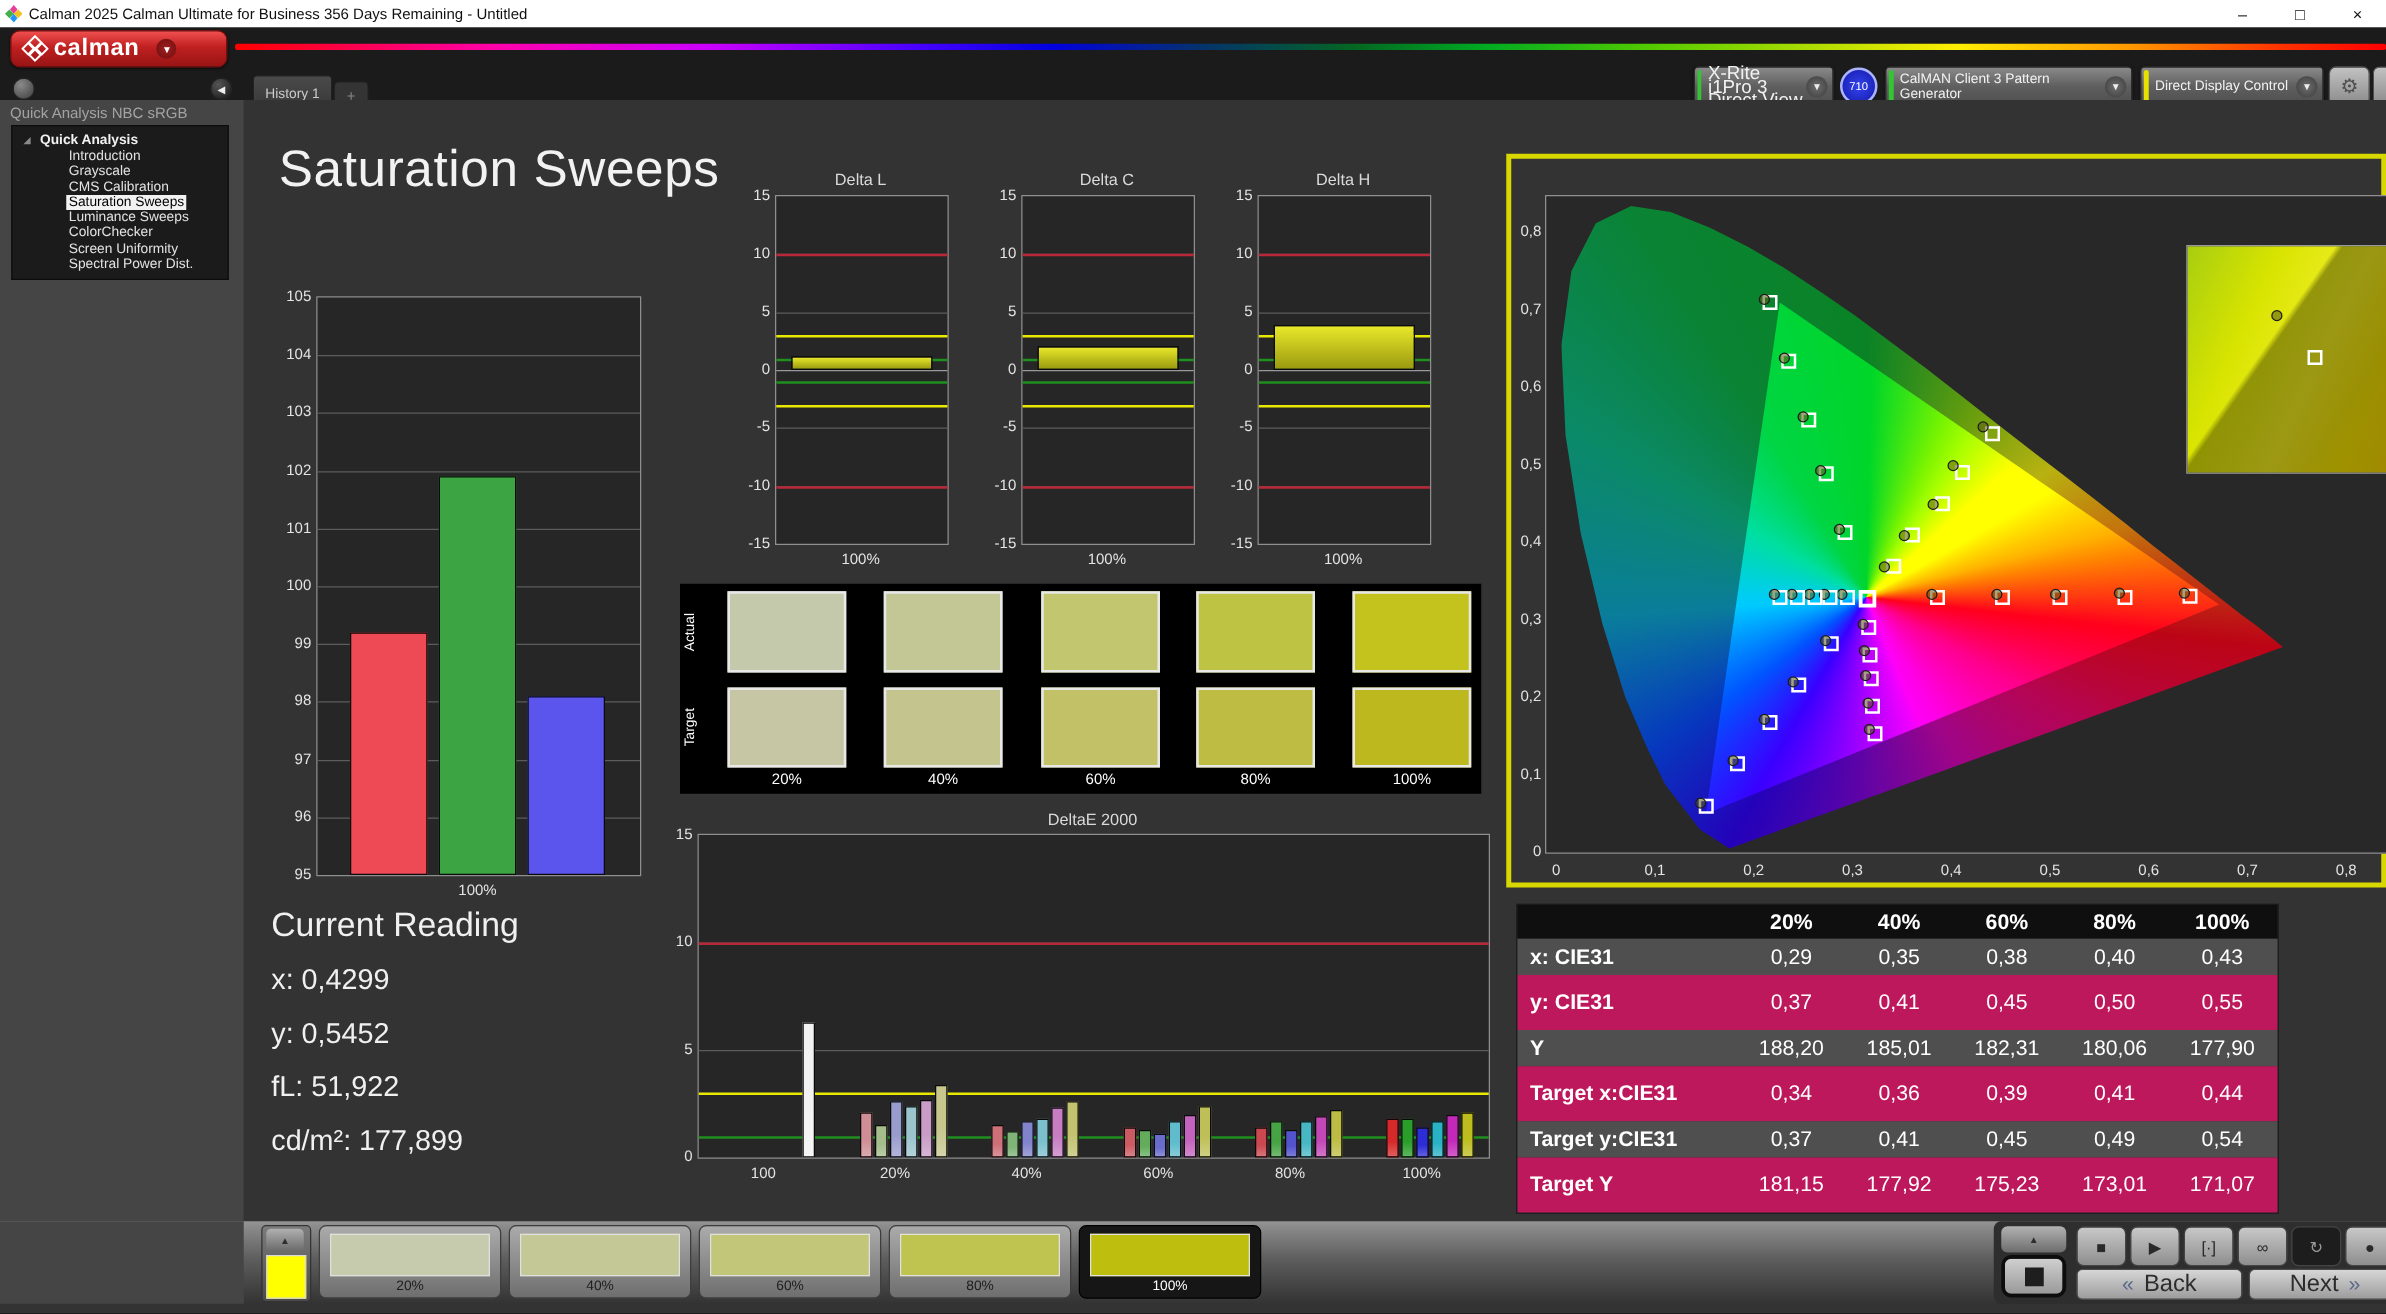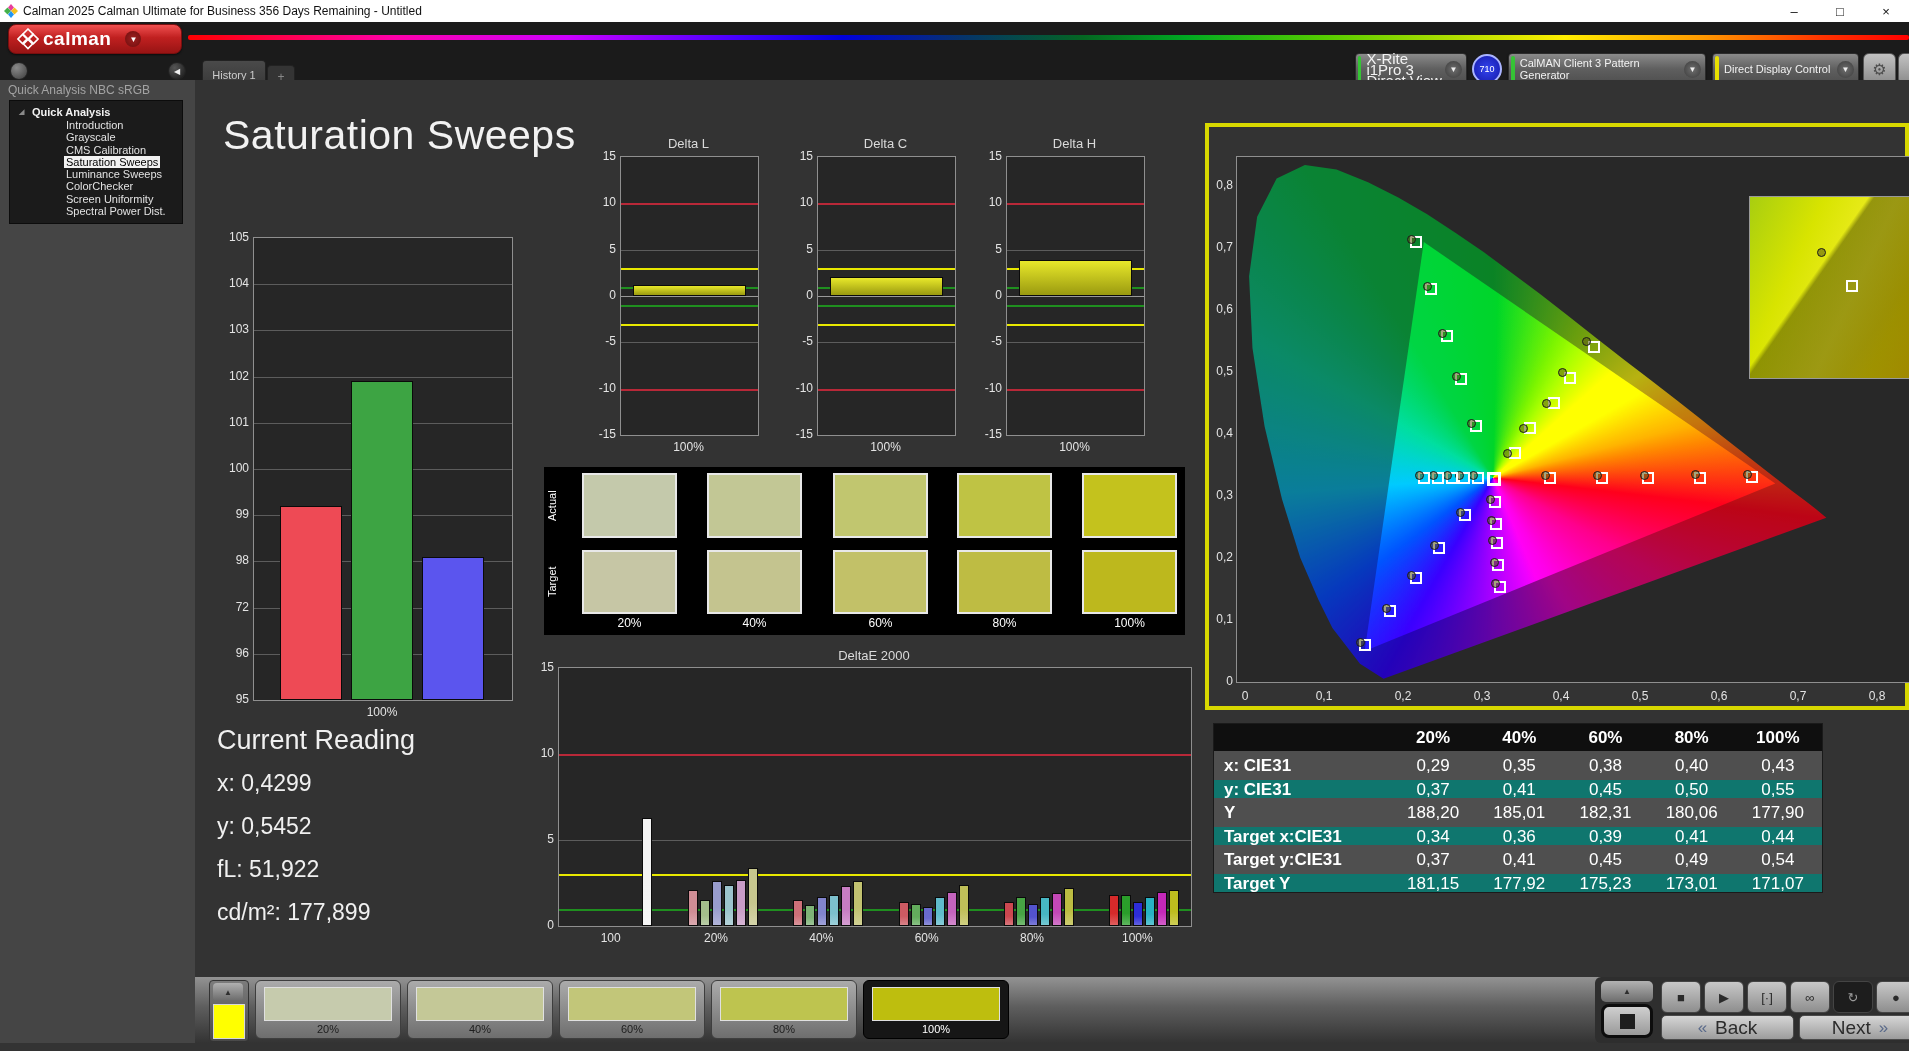--- a/index.html
+++ b/index.html
@@ -48,21 +48,21 @@
   #partial-btn{position:absolute;left:1703px;bottom:3px;width:14px;height:30px;border-radius:6px 0 0 6px;
     background:linear-gradient(#c2c2c2,#8a8a8a);border:1px solid #555;border-right:none;color:#4f4f4f;font-size:10px;display:flex;align-items:center;justify-content:center;}
 
   
   #body{display:flex;height:897px;}
   #sidebar{width:195px;background:#454545;position:relative;flex:none;}
   #sidebar-title{position:absolute;left:8px;top:3px;font-size:12px;color:#a3a3a3;}
   #tree{position:absolute;left:9px;top:20px;width:172px;background:#1b1b1b;border:1px solid #0c0c0c;padding:4px 0 6px 0;}
   .tree-root{font-size:11px;font-weight:bold;color:#f2f2f2;padding:1px 0 1px 22px;position:relative;}
   .tree-root .expander{position:absolute;left:9px;top:3px;font-size:7px;color:#8a8a8a;}
-  .tree-item{font-size:11px;color:#e2e2e2;padding:0 0 0 54px;line-height:12.3px;white-space:nowrap;cursor:pointer;}
+  .tree-item{font-size:11px;color:#e2e2e2;padding:0 0 0 43px;line-height:12.3px;white-space:nowrap;cursor:pointer;}
   .tree-item span{padding:0 2px;}
   .tree-item.selected span{background:#f2f2f2;color:#000;}
 
   #main{position:relative;flex:1;background:#333;overflow:hidden;}
   #page-title{position:absolute;left:28px;top:32px;font-size:41px;color:#f2f2f2;letter-spacing:.5px;}
 
   .plot{position:absolute;background:#262626;border:1px solid #8f8f8f;}
   .gline{position:absolute;left:0;right:0;height:1px;}
   .ylab{position:absolute;text-align:right;font-size:12px;color:#e4e4e4;width:30px;}
   .xlab{position:absolute;text-align:center;font-size:12px;color:#e4e4e4;}
@@ -96,21 +96,21 @@
   #cie-inset{position:absolute;left:512px;top:39px;width:187px;height:183px;border:1px solid #999;box-sizing:border-box;
     background:linear-gradient(115deg,#a8ce10 0%,#d8e400 28%,#f2ee2a 55%,#e8d400 75%,#d4a800 100%);}
   #cie-inset .band{position:absolute;left:0;top:0;width:100%;height:100%;
     background:linear-gradient(125deg,rgba(60,60,0,0) 38%,rgba(80,80,0,.55) 40%,rgba(90,84,0,.55) 70%,rgba(60,56,0,.35) 100%);}
 
   
   #data-table{position:absolute;left:1018px;top:643px;width:608px;background:#2c2c2c;border:1px solid #1a1a1a;}
   .tr{display:grid;grid-template-columns:176px repeat(5,86.2px);align-items:center;}
   .tr.head{background:#0f0f0f;height:27px;}
   .tr.dark{background:#4f4f4f;height:29px;}
-  .tr.light{background:#0f766e;height:18px;}
+  .tr.light{background:#be185d;height:44px;}
   .tr .c{font-size:17px;color:#fff;text-align:center;}
   .tr .c.lab{text-align:left;padding-left:10px;font-weight:bold;}
   .tr.head .c{font-weight:bold;}
 
   
   #bottombar{position:relative;height:66px;background:linear-gradient(#939393,#5e5e5e 45%,#333);}
   #bb-left-stub{position:absolute;left:0;top:0;width:195px;height:66px;background:#454545;}
   #bb-content{position:absolute;left:195px;top:0;right:0;height:66px;}
   #mini-pattern{position:absolute;left:14px;top:3px;width:38px;height:60px;background:linear-gradient(#7c7c7c,#4a4a4a);border:1px solid #333;border-radius:4px;}
   #mini-up{position:absolute;left:3px;top:2px;width:30px;height:18px;border-radius:4px;background:linear-gradient(#b0b0b0,#6a6a6a);
@@ -234,21 +234,21 @@
           <div class="gline" style="top: 138.6px; background: rgb(92, 92, 92);"></div>
           <div class="gline" style="top: 92.4px; background: rgb(92, 92, 92);"></div>
           <div class="gline" style="top: 46.2px; background: rgb(92, 92, 92);"></div>
           <div class="bar" style="left: 26px; width: 62px; top: 267.96px; height: 194.04px; background: rgb(238, 74, 85);"></div>
           <div class="bar" style="left: 97px; width: 62px; top: 143.22px; height: 318.78px; background: rgb(61, 164, 67);"></div>
           <div class="bar" style="left: 168px; width: 62px; top: 318.78px; height: 143.22px; background: rgb(91, 85, 238);"></div>
         </div>
       <div id="rgb-ylabs">
           <div class="ylab" style="left: 24px; top: 612px;">95</div>
           <div class="ylab" style="left: 24px; top: 565.8px;">96</div>
-          <div class="ylab" style="left: 24px; top: 519.6px;">72</div>
+          <div class="ylab" style="left: 24px; top: 519.6px;">97</div>
           <div class="ylab" style="left: 24px; top: 473.4px;">98</div>
           <div class="ylab" style="left: 24px; top: 427.2px;">99</div>
           <div class="ylab" style="left: 24px; top: 381px;">100</div>
           <div class="ylab" style="left: 24px; top: 334.8px;">101</div>
           <div class="ylab" style="left: 24px; top: 288.6px;">102</div>
           <div class="ylab" style="left: 24px; top: 242.4px;">103</div>
           <div class="ylab" style="left: 24px; top: 196.2px;">104</div>
           <div class="ylab" style="left: 24px; top: 150px;">105</div>
         </div>
       <div class="xlab" style="left:58px;top:625px;width:258px;">100%</div>

